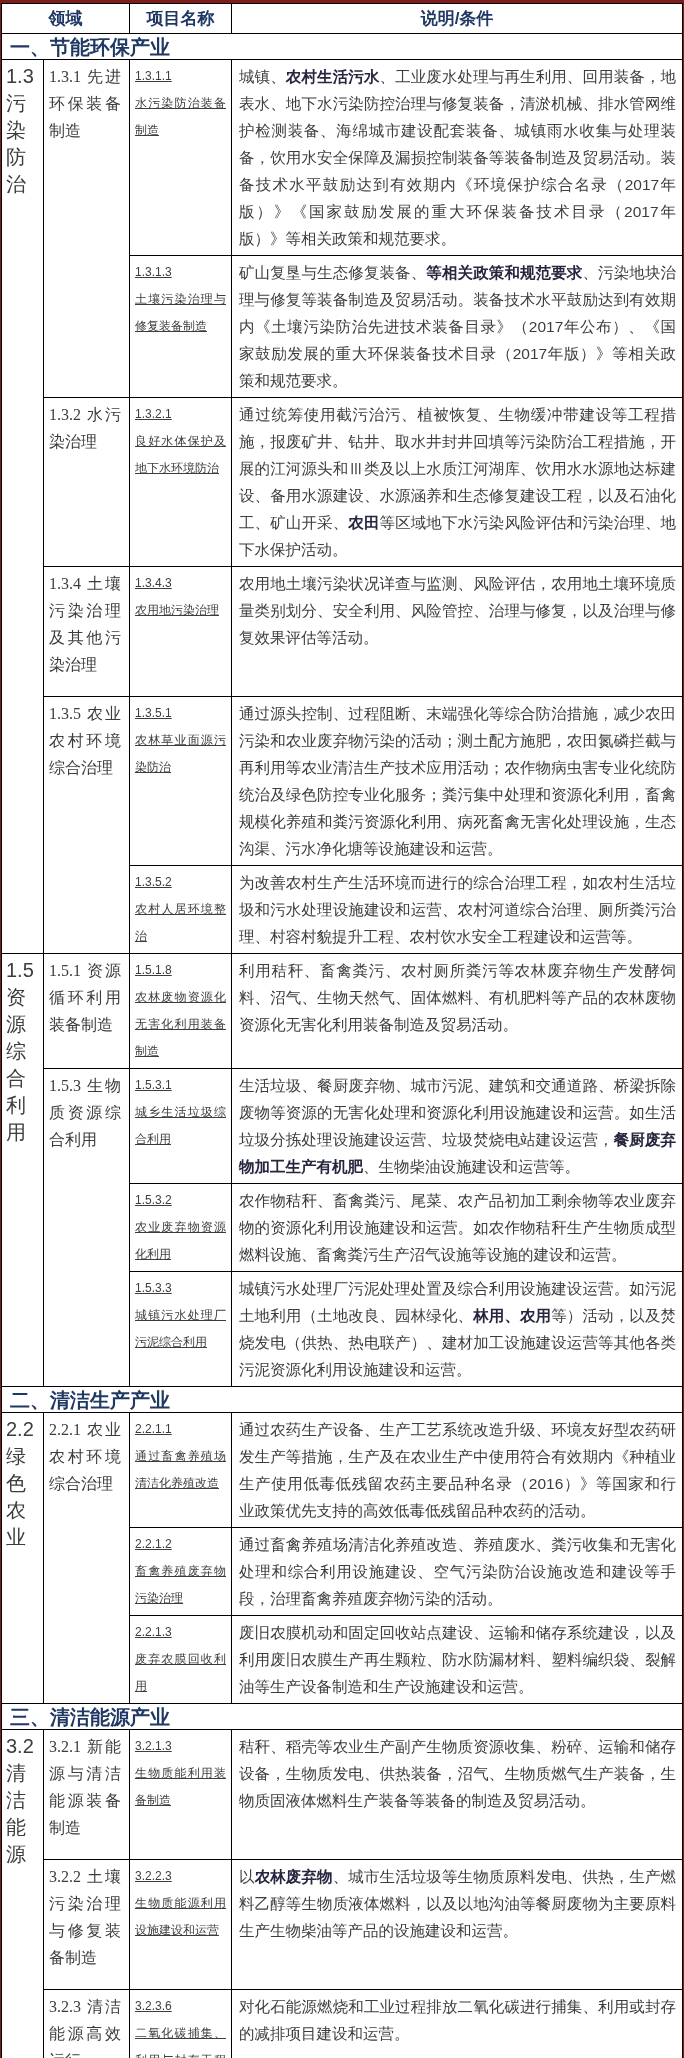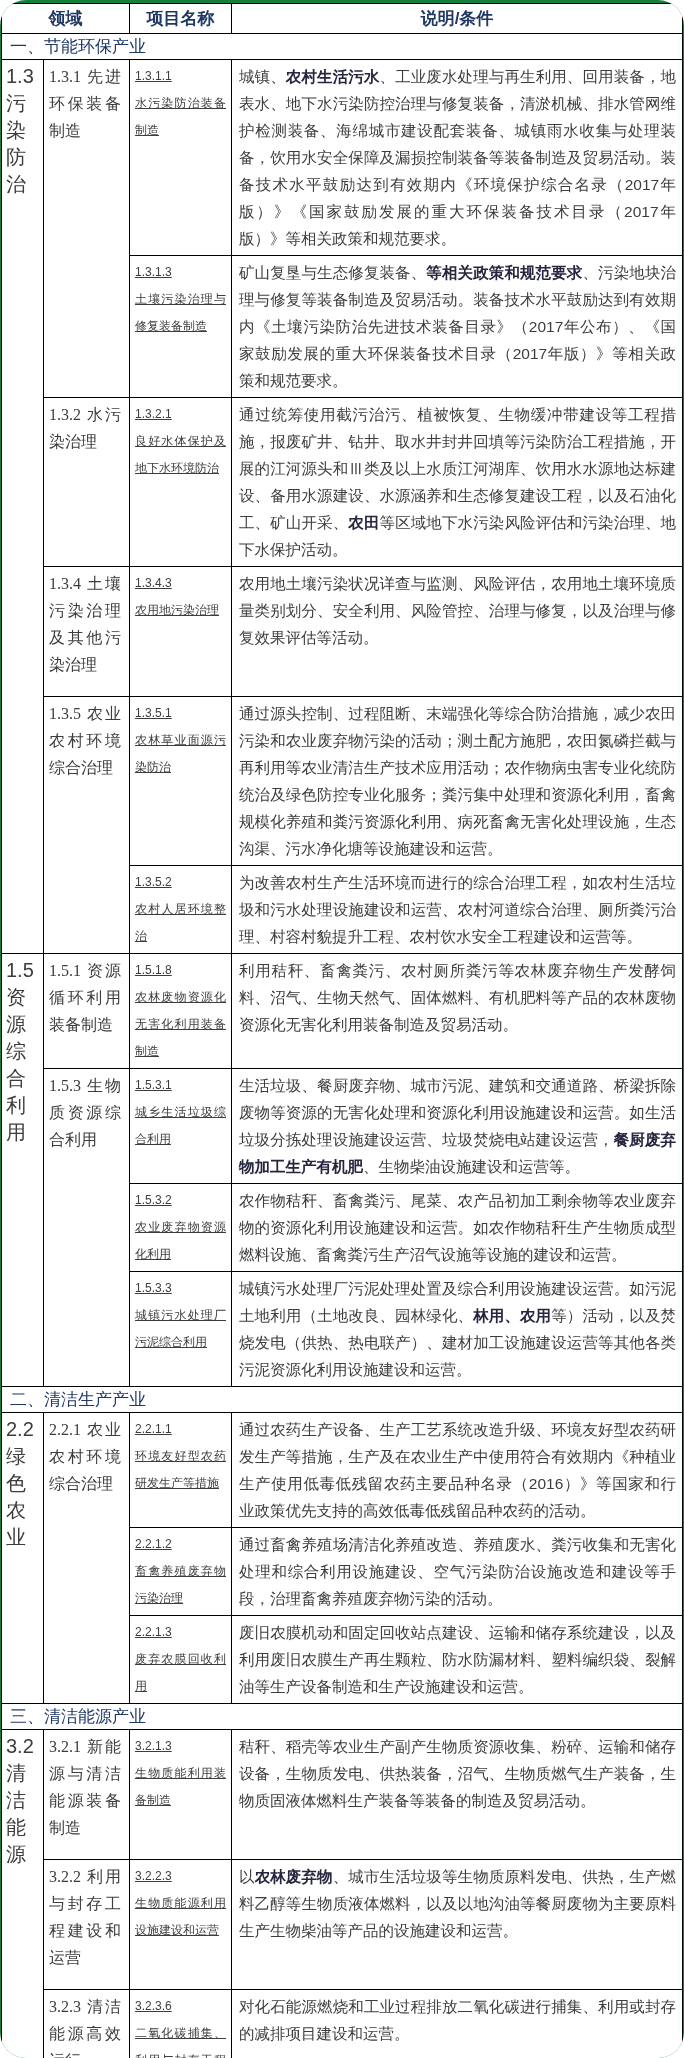--- a/index.html
+++ b/index.html
@@ -1,22 +1,21 @@
 <!DOCTYPE html>
 <html lang="zh"><head>
 <meta charset="utf-8">
 <style>
   html,body { margin:0; padding:0; background:#ffffff; }
   .page {
     width:684px; height:2058px;
-    background:#15803d;
+    background:#7f1d1d;
     overflow:hidden;
     position:relative;
     font-family:"Liberation Sans", sans-serif;
-    border-radius:26px;
   }
   table.catalog {
     border-collapse:collapse;
     table-layout:fixed;
     width:681px;
     margin:3px 0 0 1px;
   }
   table.catalog td, table.catalog th {
     border:1px solid #000000;
     vertical-align:top;
@@ -29,22 +28,22 @@
     font-weight:bold;
     font-size:17px;
     line-height:21px;
     text-align:center;
     vertical-align:middle;
     padding:4px 2px;
     height:29px;
   }
   tr.section td {
     color:#1f3864;
-    font-weight:normal;
-    font-size:17px;
+    font-weight:bold;
+    font-size:20px;
     line-height:20px;
     padding:3px 6px 2px 8px;
     vertical-align:middle;
     height:25px;
   }
   td.c1 {
     font-size:20px; line-height:27px;
     padding:3px 4px;
     word-break:break-all;
   }
@@ -184,21 +183,21 @@
 
   <tr class="section">
     <td colspan="4">二、清洁生产产业</td>
   </tr>
 
   <tr>
     <td class="c1" rowspan="3">2.2 绿色农业</td>
     <td class="c2" rowspan="3">2.2.1 农业农村环境综合治理</td>
     <td class="c3">
       <span class="code">2.2.1.1</span>
-      <span class="pname">环境友好型农药研发生产等措施</span>
+      <span class="pname">通过畜禽养殖场清洁化养殖改造</span>
     </td>
     <td class="c4"><span>通过农药生产设备、生产工艺系统改造升级、环境友好型农药研发生产等措施，生产及在农业生产中使用符合有效期内《种植业生产使用低毒低残留农药主要品种名录（2016）》等国家和行业政策优先支持的高效低毒低残留品种农药的活动。</span></td>
   </tr>
 
   <tr>
     <td class="c3">
       <span class="code">2.2.1.2</span>
       <span class="pname">畜禽养殖废弃物污染治理</span>
     </td>
     <td class="c4"><span>通过畜禽养殖场清洁化养殖改造、养殖废水、粪污收集和无害化处理和综合利用设施建设、空气污染防治设施改造和建设等手段，治理畜禽养殖废弃物污染的活动。</span></td>
@@ -220,21 +219,21 @@
     <td class="c1" rowspan="3">3.2 清洁能源</td>
     <td class="c2">3.2.1 新能源与清洁能源装备制造</td>
     <td class="c3">
       <span class="code">3.2.1.3</span>
       <span class="pname">生物质能利用装备制造</span>
     </td>
     <td class="c4"><span>秸秆、稻壳等农业生产副产生物质资源收集、粉碎、运输和储存设备，生物质发电、供热装备，沼气、生物质燃气生产装备，生物质固液体燃料生产装备等装备的制造及贸易活动。</span></td>
   </tr>
 
   <tr>
-    <td class="c2">3.2.2 利用与封存工程建设和运营</td>
+    <td class="c2">3.2.2 土壤污染治理与修复装备制造</td>
     <td class="c3">
       <span class="code">3.2.2.3</span>
       <span class="pname">生物质能源利用设施建设和运营</span>
     </td>
     <td class="c4"><span>以</span><span class="bold">农林废弃物</span><span>、城市生活垃圾等生物质原料发电、供热，生产燃料乙醇等生物质液体燃料，以及以地沟油等餐厨废物为主要原料生产生物柴油等产品的设施建设和运营。</span></td>
   </tr>
 
   <tr>
     <td class="c2">3.2.3 清洁能源高效运行</td>
     <td class="c3">

